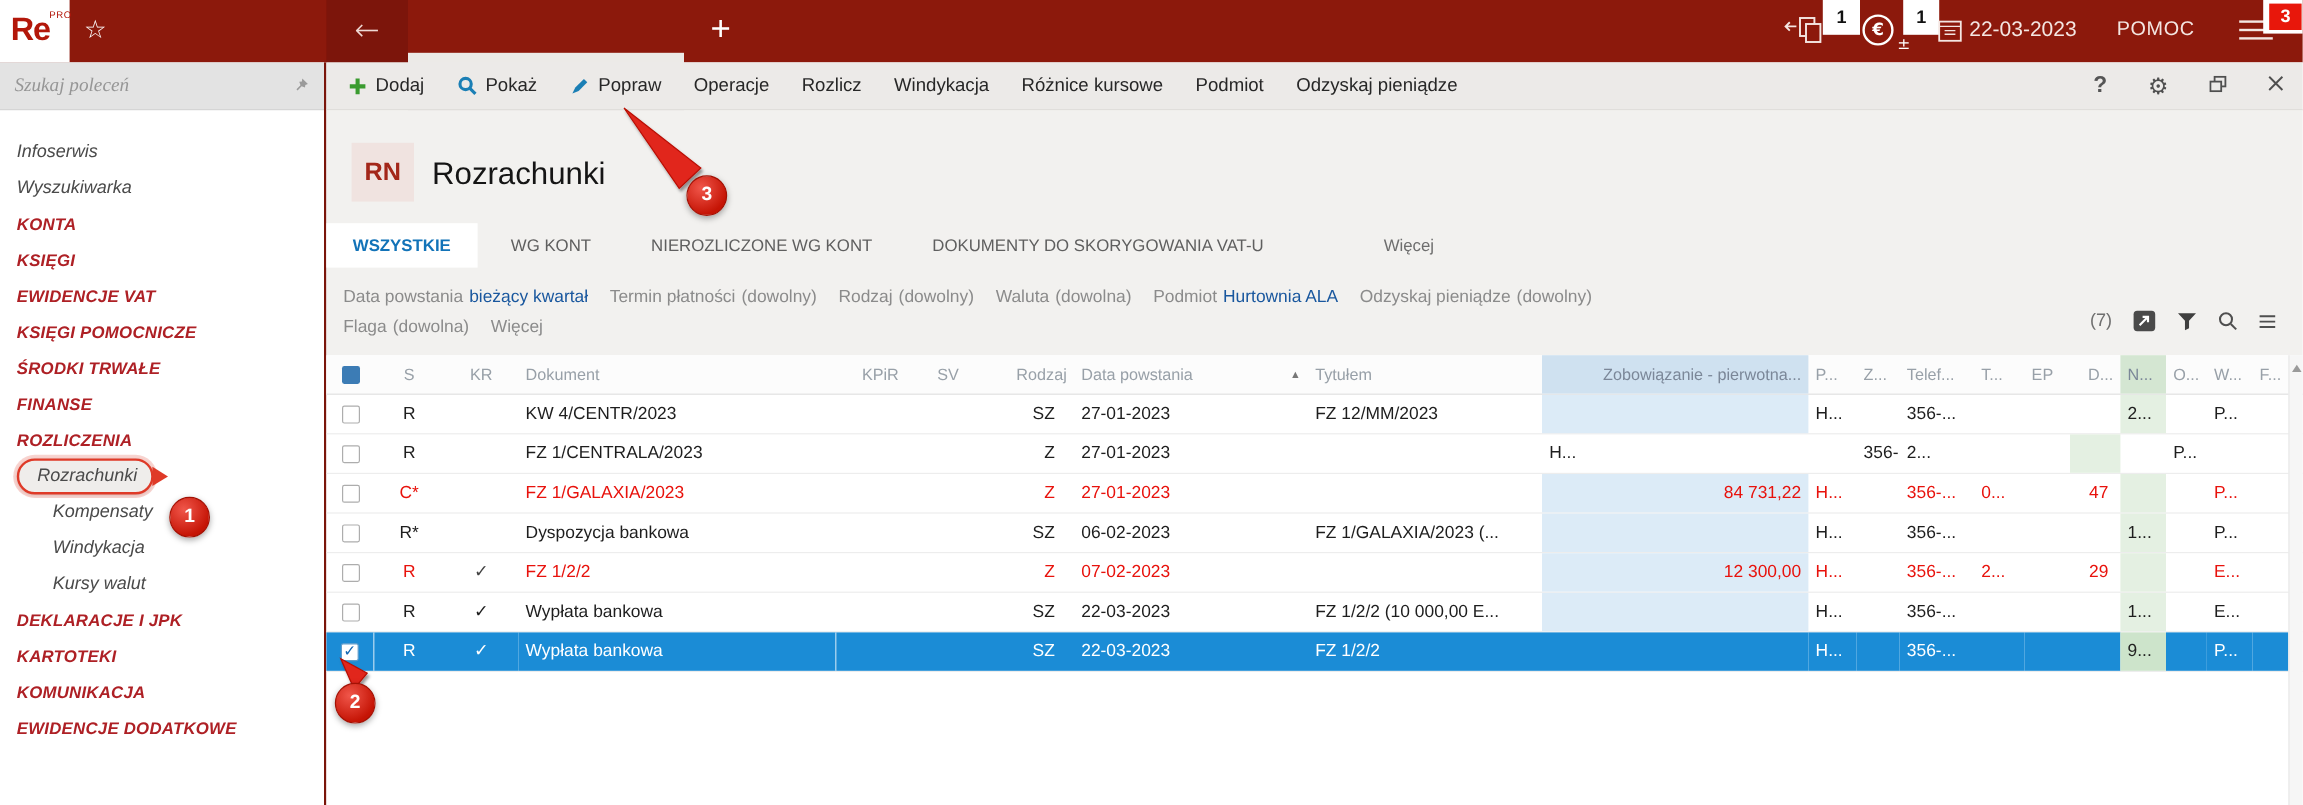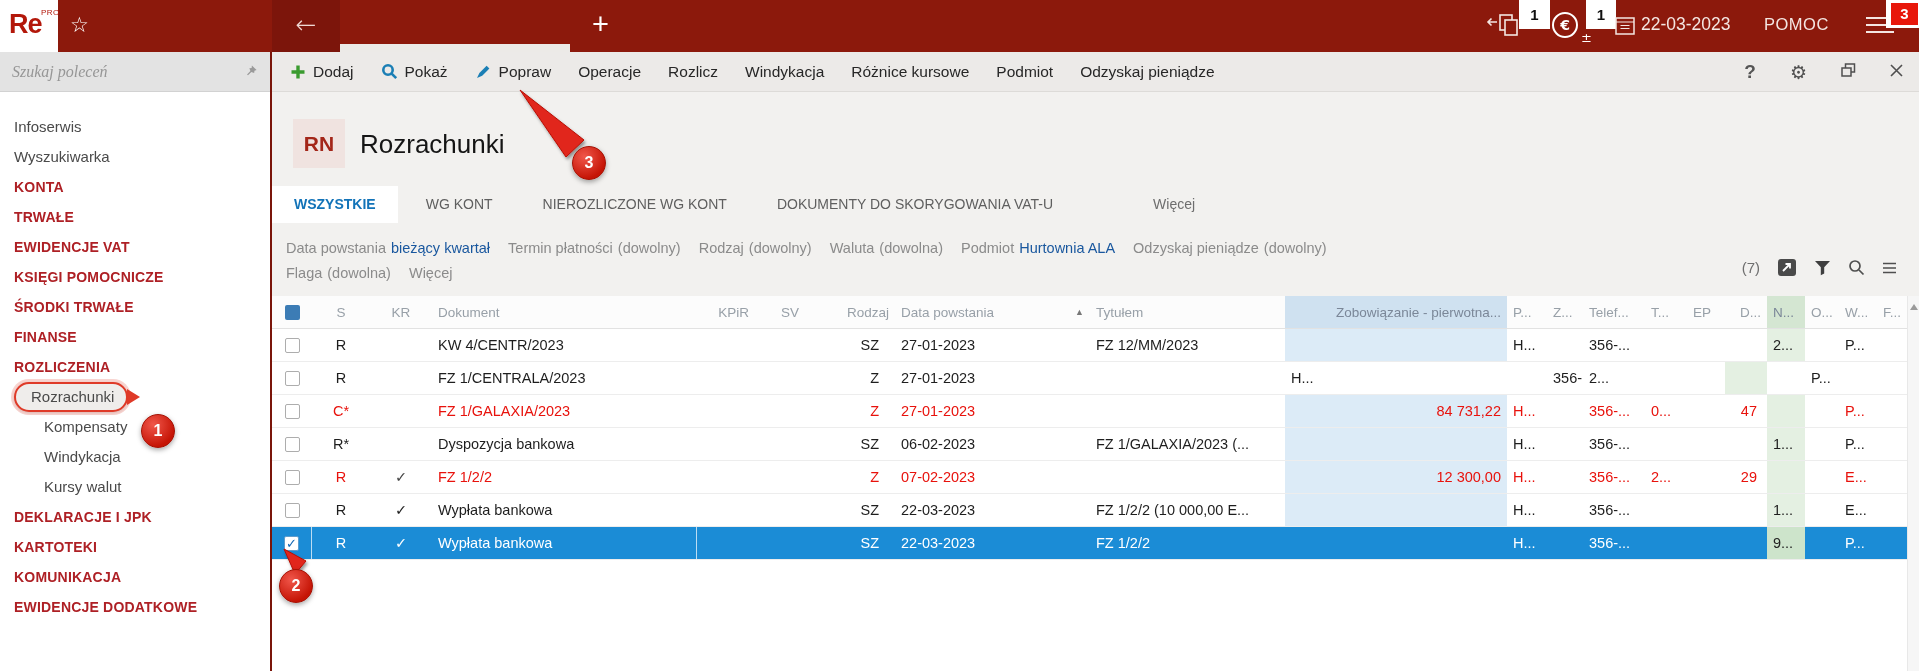--- a/index.html
+++ b/index.html
@@ -30,21 +30,21 @@
   .badge3-wrap { position:absolute; left:1886px; top:0; width:33px; height:28px; background:#fff; }
   .badge3 { position:absolute; left:1891px; top:3px; width:27px; height:22px; background:#e8170b; color:#fff; font-size:15px; font-weight:bold; text-align:center; line-height:22px; }
 
   
   .srch { position:absolute; left:0; top:52px; width:270px; height:40px; background:#e3e3e3; border-bottom:1px solid #d2d2d2;font-family:Liberation Serif, serif; }
   .srch input { position:absolute; left:12px; top:6px; width:200px; height:28px; background:transparent; border:none; outline:none; font-size:16px; font-style:italic; color:#6f6f6f; font-family:inherit; }
   .srch input::placeholder { color:#969696; font-style:italic; }
   .pin-icon { position:absolute; right:12px; top:12px; }
   .sidebar { position:absolute; left:0; top:92px; width:270px; height:579px; background:#fff; }
   .side-nav { padding-top:20px; }
-  .side-item { height:30px; line-height:30px; padding-left:14px; font-size:15px; color:#4a4a4a; cursor:pointer; white-space:nowrap; }
+  .side-item { height:30px; line-height:30px; padding-left:14px; font-size:15px; color:#4a4a4a; cursor:pointer; white-space:nowrap;font-style:italic; }
   .side-item.category { color:#ae2025; font-weight:bold; font-size:14px; letter-spacing:.2px; }
   .side-item.subitem { padding-left:44px; }
   .side-item.active { position:relative; margin-left:14px; padding:0 12px 0 15px; width:fit-content; height:30px; line-height:26px;
       background:#efedeb; border:2px solid #df3a28; border-radius:16px;
       box-shadow:0 0 0 3px rgba(223,58,40,.22), 0 1px 3px rgba(0,0,0,.15); }
   .side-item.active::after { content:""; position:absolute; right:-14px; top:5px; border-left:13px solid #df3a28; border-top:8px solid transparent; border-bottom:8px solid transparent; }
   .divider { position:absolute; left:270px; top:52px; width:2px; height:619px; background:#7a150a; }
 
   
   .toolbar { position:absolute; left:272px; top:52px; width:1647px; height:40px; background:#eceae8; border-bottom:1px solid #dddbd8; display:flex; align-items:center; padding-left:18px; }
@@ -154,21 +154,21 @@
         <path d="M9.5 1.5l5 5-2.3.7-.3 2.4-3-1.1-3.6 3.6-1-1 3.6-3.6-1.1-3 2.4-.3z" fill="#9a9a9a"></path>
       </svg>
     </span>
   </div>
 
   <div class="sidebar">
     <div class="side-nav" id="side-nav">
         <div class="side-item item">Infoserwis</div>
         <div class="side-item item">Wyszukiwarka</div>
         <div class="side-item category">KONTA</div>
-        <div class="side-item category">TRWAŁE</div>
+        <div class="side-item category">KSIĘGI</div>
         <div class="side-item category">EWIDENCJE VAT</div>
         <div class="side-item category">KSIĘGI POMOCNICZE</div>
         <div class="side-item category">ŚRODKI TRWAŁE</div>
         <div class="side-item category">FINANSE</div>
         <div class="side-item category">ROZLICZENIA</div>
         <div class="side-item subitem active">Rozrachunki</div>
         <div class="side-item subitem">Kompensaty</div>
         <div class="side-item subitem">Windykacja</div>
         <div class="side-item subitem">Kursy walut</div>
         <div class="side-item category">DEKLARACJE I JPK</div>

